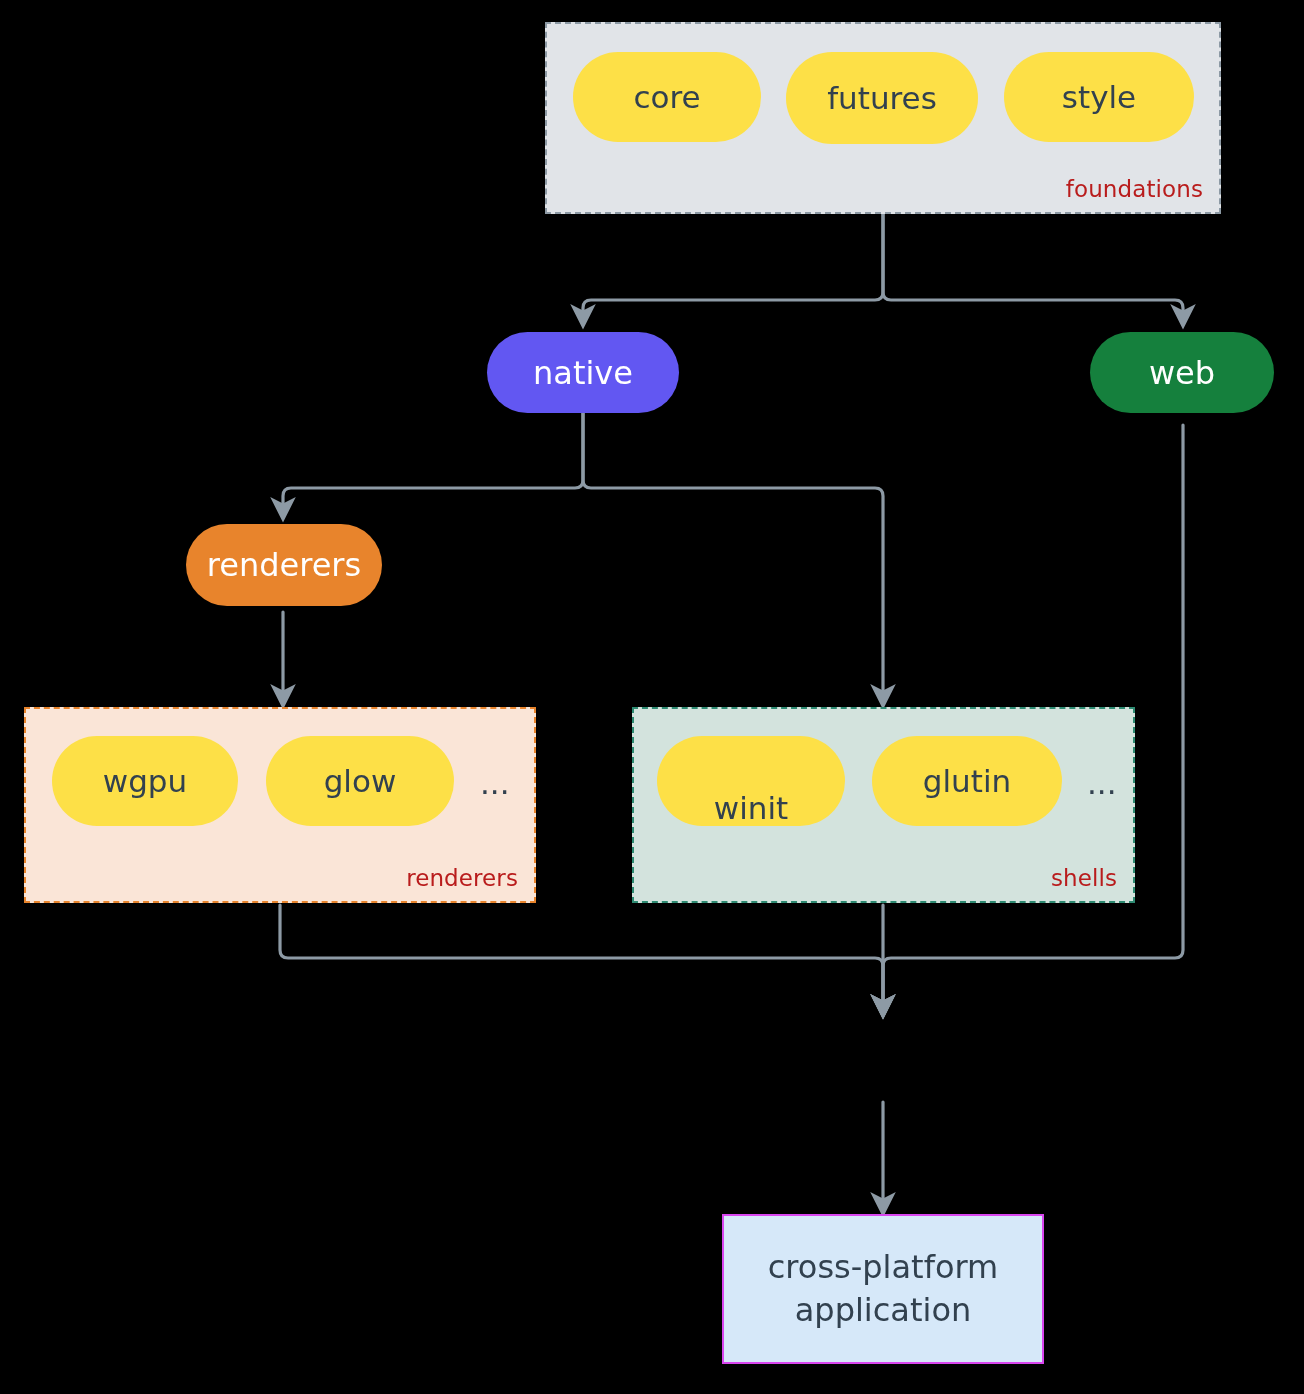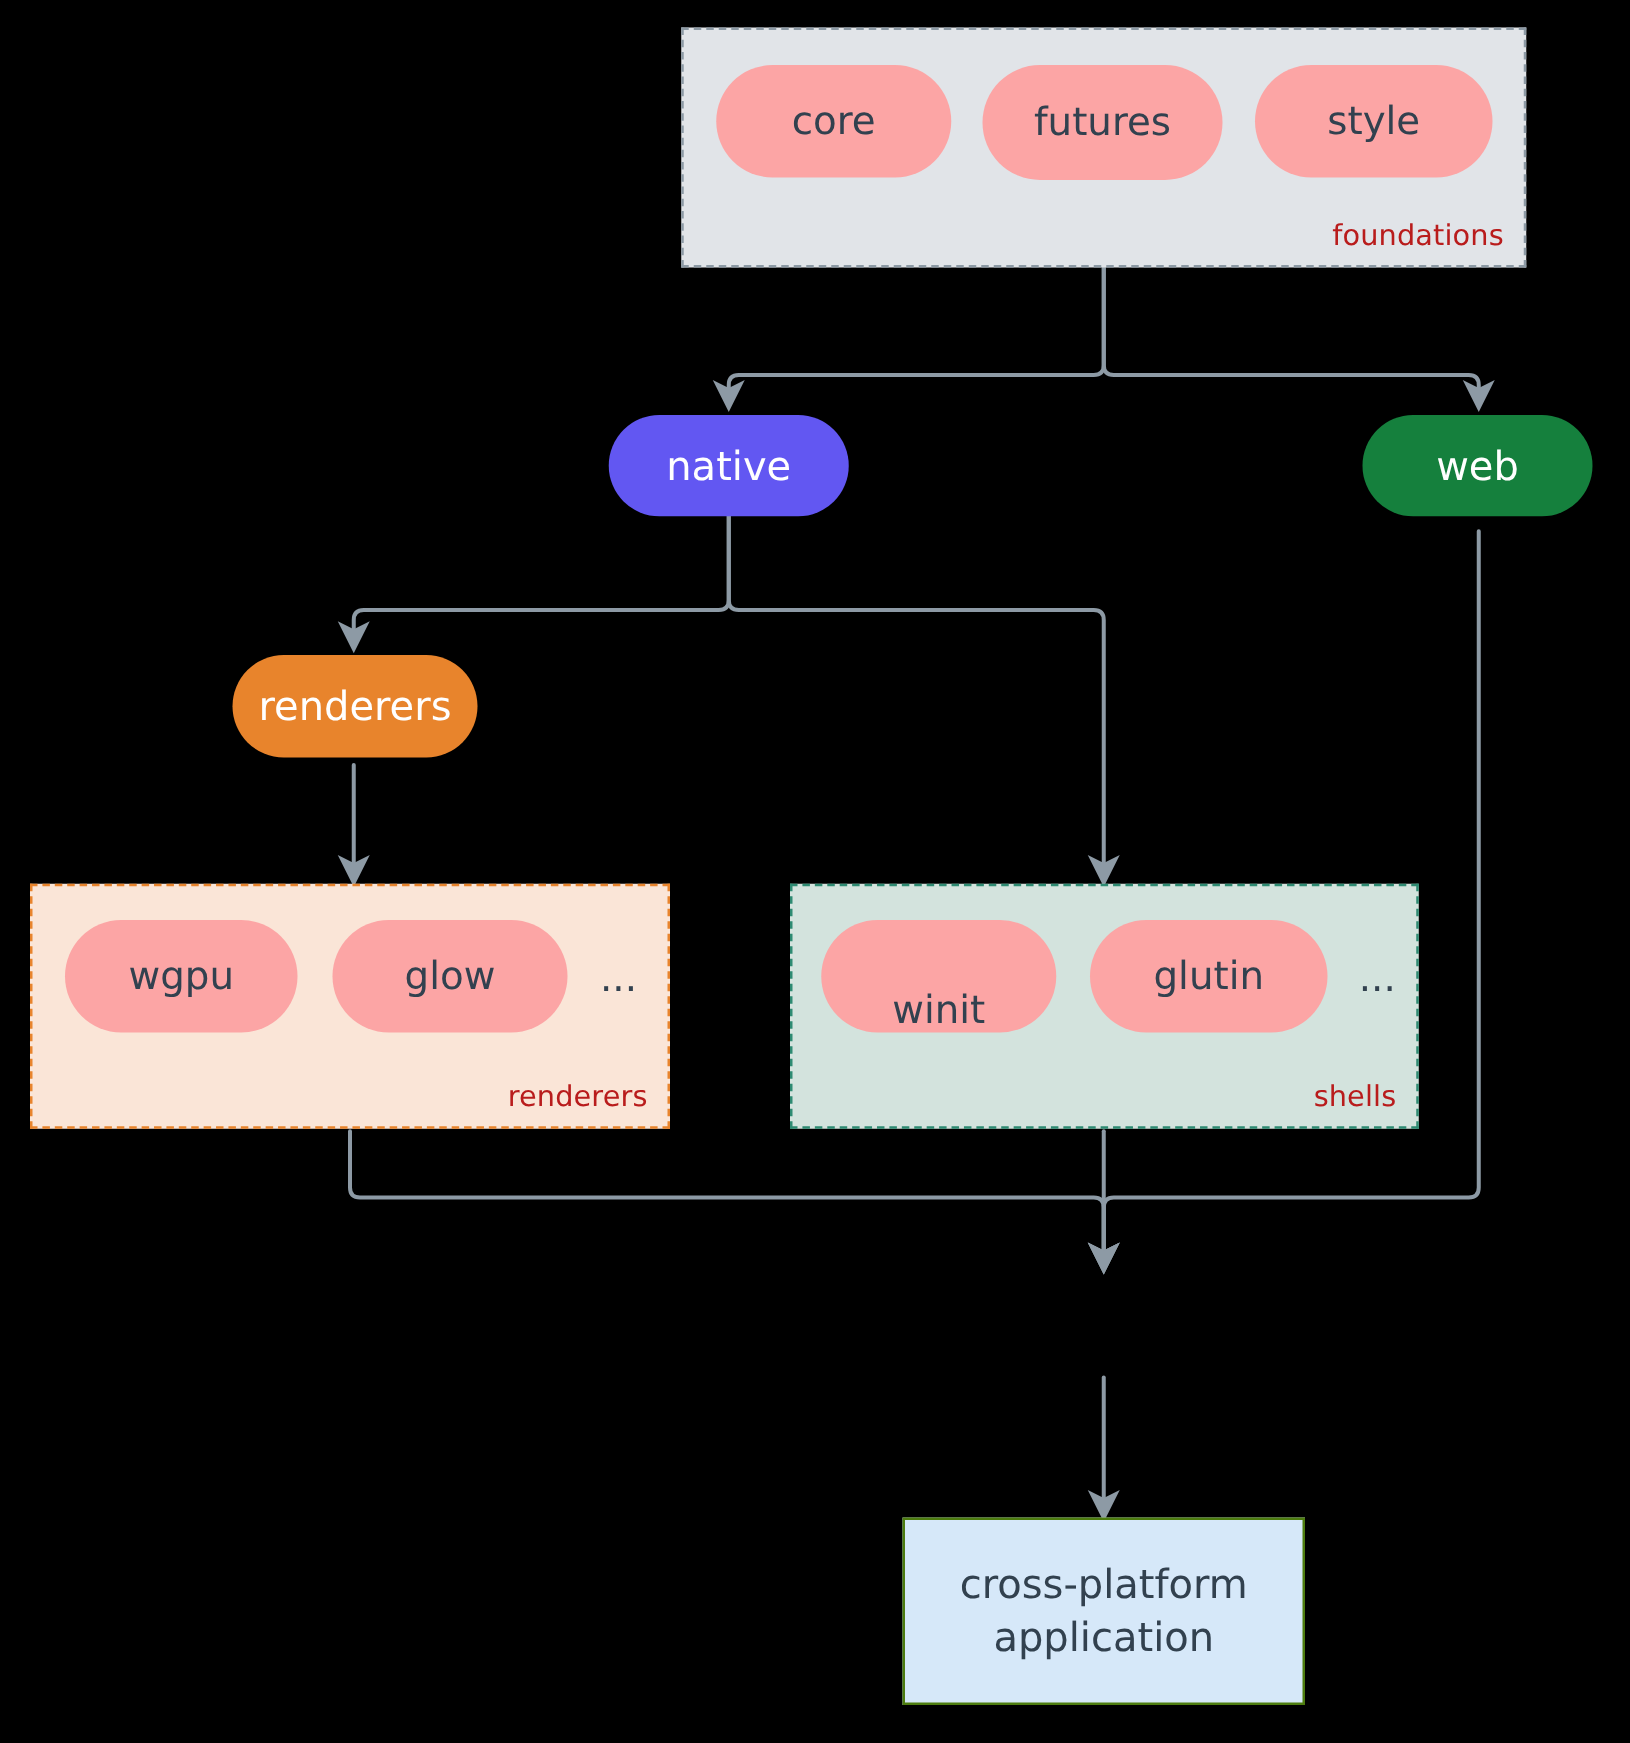--- a/index.html
+++ b/index.html
@@ -42,21 +42,21 @@
     box-sizing: border-box;
     display: flex;
     align-items: center;
     justify-content: center;
     border-radius: 999px;
     font-size: 31px;
     color: #32414f;
     white-space: nowrap;
   }
   .pill.white {
-    background: #fca5a5;
+    background: #fde047;
   }
   .node {
     position: absolute;
     box-sizing: border-box;
     display: flex;
     align-items: center;
     justify-content: center;
     border-radius: 999px;
     font-size: 32px;
     color: #ffffff;
@@ -155,18 +155,18 @@
   </div>
   <div class="pill white" style="left:657px; top:736px; width:188px; height:90px;align-items:flex-end;">
     <span>winit</span>
   </div>
   <div class="pill white" style="left:872px; top:736px; width:190px; height:90px;justify-content:center;">
     <span>glutin</span>
   </div>
   <div class="ellipsis" style="left:1087px; top:768px;">...</div>
 
 
-  <div class="rect-node" style="left:722px; top:1214px; width:322px; height:150px; background:#d6e8f9; border:2px solid #4d7c0f;">
+  <div class="rect-node" style="left:722px; top:1214px; width:322px; height:150px; background:#d6e8f9; border:2px solid #d946ef;">
     <div>cross-platform</div>
     <div>application</div>
   </div>
 
 </div>
 
 </body></html>

